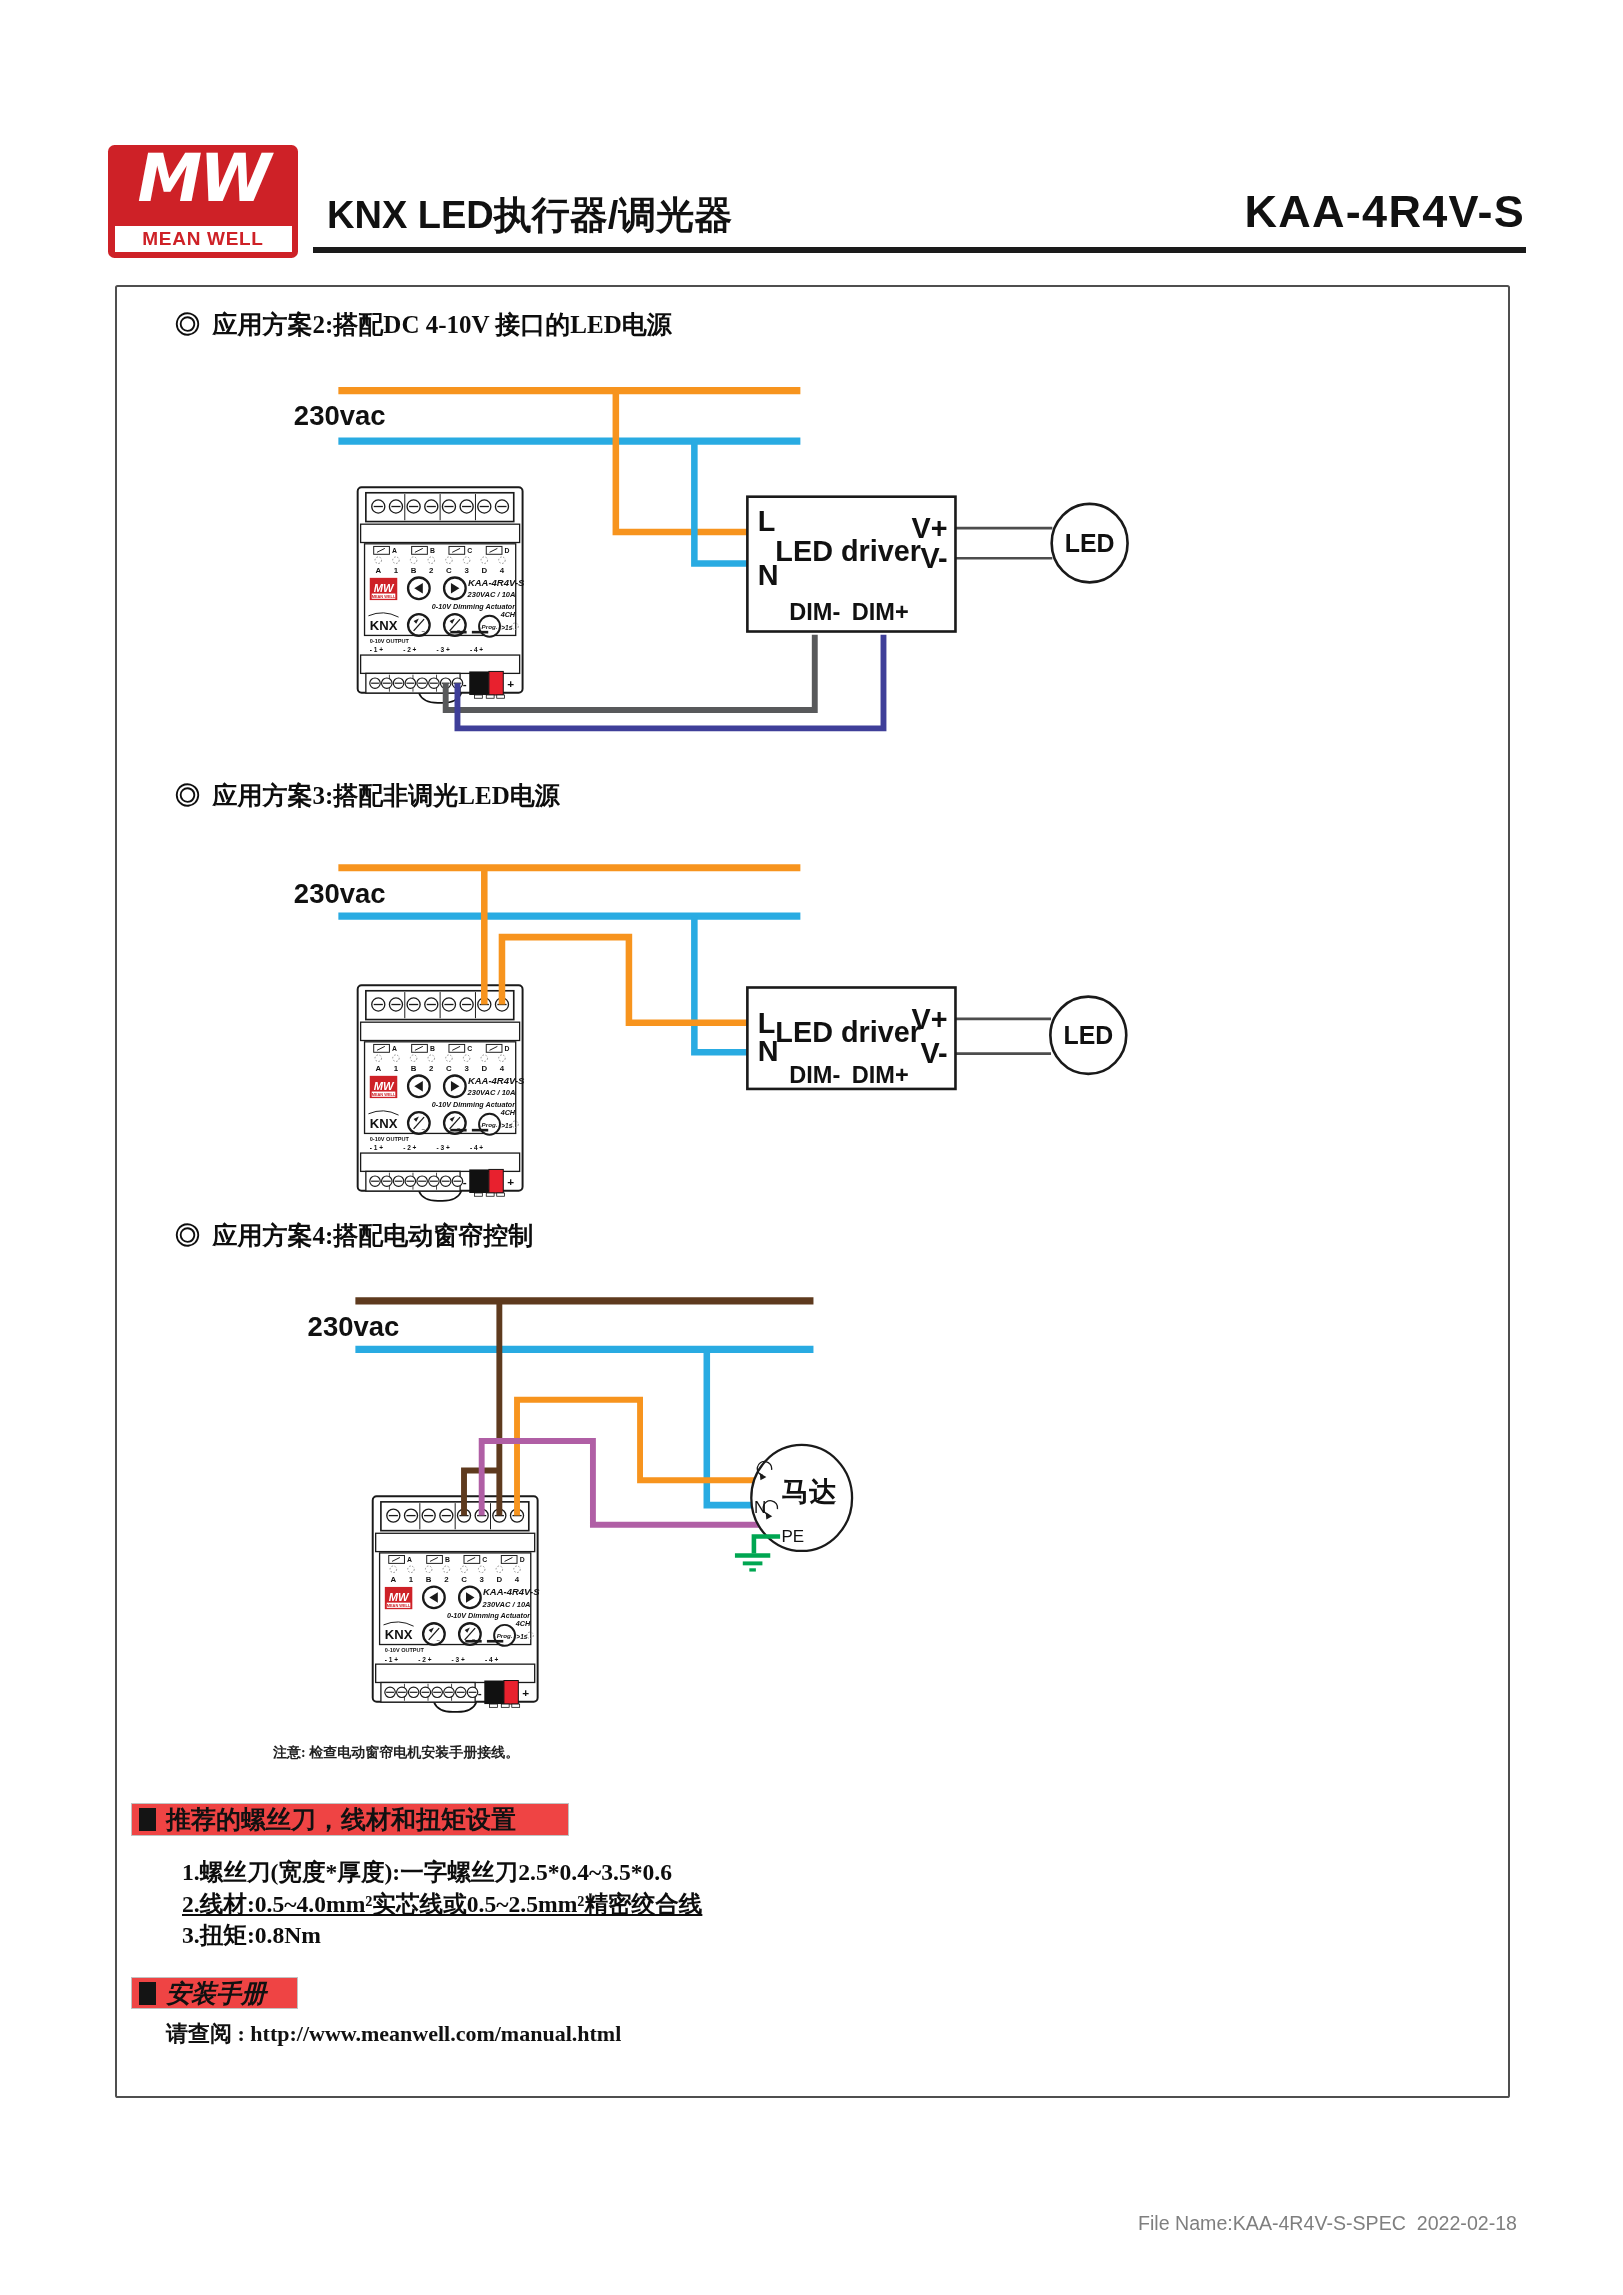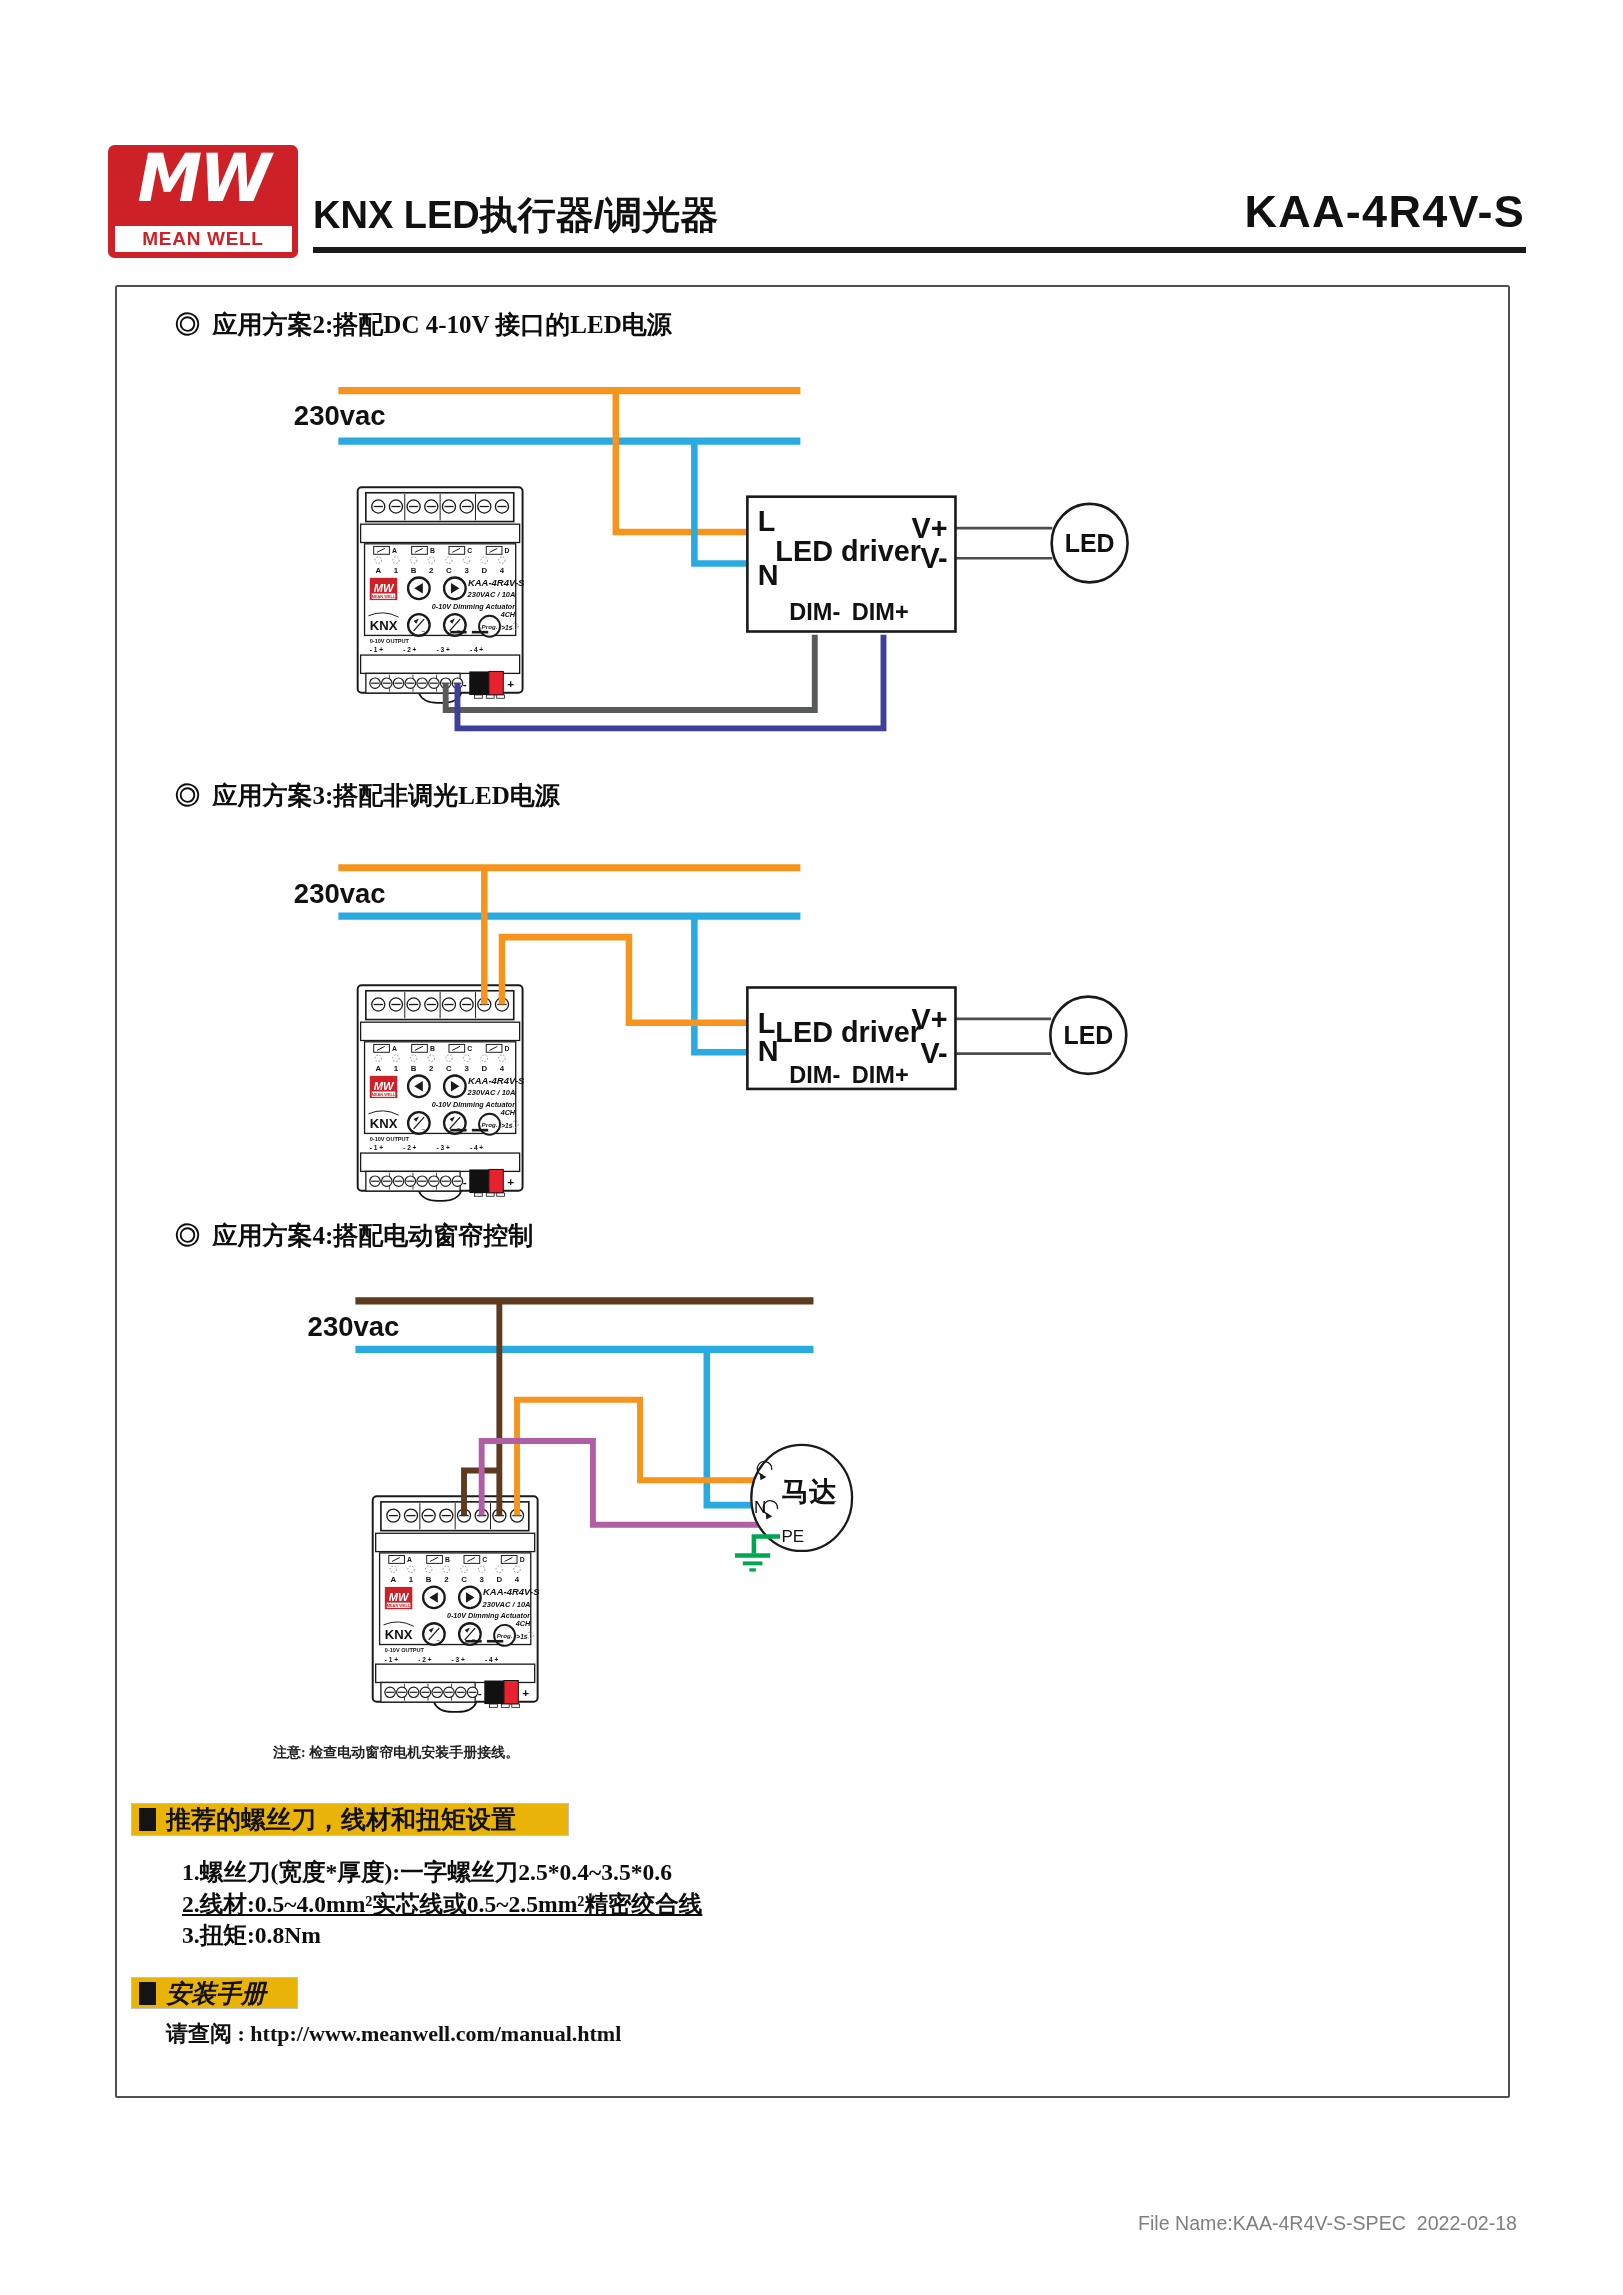--- a/index.html
+++ b/index.html
@@ -5,33 +5,33 @@
   html,body{margin:0;padding:0;background:#ffffff;}
   body{width:1623px;height:2295px;position:relative;font-family:"Liberation Sans",sans-serif;color:#111;}
   .abs{position:absolute;}
   
   .logo{left:108px;top:145px;width:190px;height:113px;background:#CE2127;border-radius:6.5px;}
   .logo-mw{position:absolute;left:0;right:0;top:-3.9px;text-align:center;font-style:italic;font-weight:800;
            font-size:65px;color:#fff;font-family:"DejaVu Sans",sans-serif;letter-spacing:-2.6px;}
   .logo-strip{position:absolute;left:6.5px;right:6.5px;bottom:6.5px;height:26px;background:#fff;}
   .logo-strip span{display:block;text-align:center;line-height:26px;font-size:19px;font-weight:bold;
            color:#CE2127;letter-spacing:0.7px;font-family:"Liberation Sans",sans-serif;}
-  .doc-title{left:313px;top:190px;font-size:38px;font-weight:bold;white-space:pre;}
+  .doc-title{left:327px;top:190px;font-size:38px;font-weight:bold;white-space:pre;}
   .doc-model{right:98px;top:186px;font-size:45px;font-weight:bold;letter-spacing:1.3px;}
   .header-rule{left:313px;top:247px;width:1213px;height:5.9px;background:#1a1a1a;}
   
   .main-box{left:115px;top:285px;width:1391px;height:1809px;border:2px solid #4F4F4F;border-radius:2.6px;}
   
   .zh{font-family:"Liberation Serif",serif;font-weight:600;}
   .h-app{font-size:25px;color:#0d0d0d;white-space:pre;}
   .h-app2{left:175px;top:308px;}
   .h-app3{left:175px;top:779px;}
   .h-app4{left:175px;top:1219px;}
   .note{left:249px;top:1744px;font-size:14px;color:#222;margin-left:24px;}
-  .gray-h{background:#eab308;border:0.7px solid #C2C2C2;}
+  .gray-h{background:#ef4444;border:0.7px solid #C2C2C2;}
   .gray-h .sq{position:absolute;left:6.5px;top:3.9px;width:17px;height:23.6px;background:#141414;}
   .gray-h .t{position:absolute;left:34px;top:0;line-height:31px;font-size:25px;color:#111;}
   .gbox1{left:131px;top:1803px;width:436px;height:31px;}
   .gbox2{left:131px;top:1977px;width:165px;height:30px;font-style:italic;}
   .item{left:182px;font-size:23.6px;color:#0d0d0d;}
   .i1{top:1856px;} .i2{top:1888px;text-decoration:underline;} .i3{top:1919px;}
   .manual-line{left:166px;top:2019px;font-size:22px;color:#111;}
   .footer{right:106px;top:2212px;font-size:19.6px;color:#7F7F7F;white-space:pre;}
   
   svg text{font-family:"Liberation Sans",sans-serif;}

